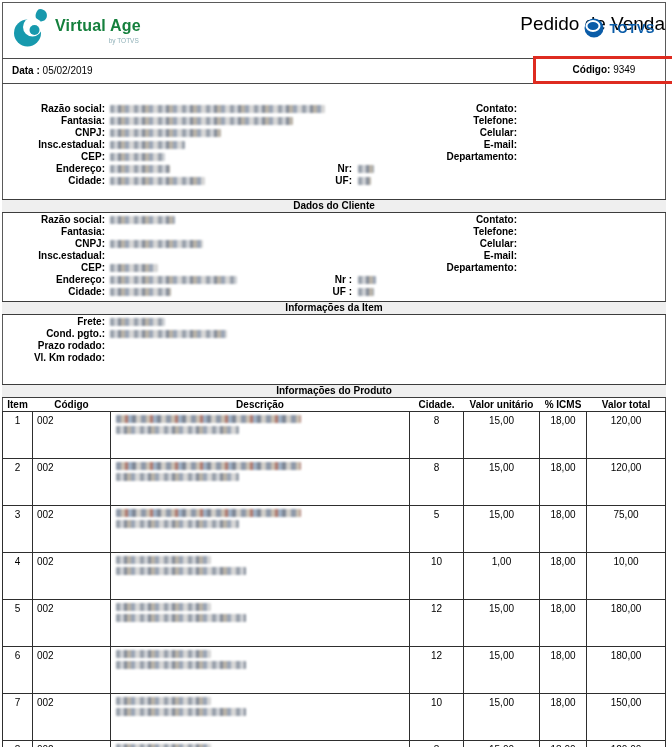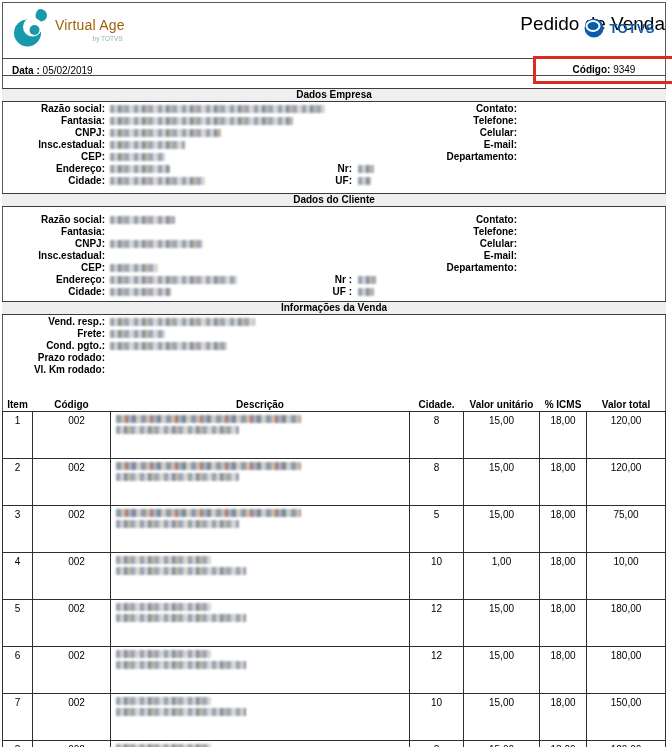--- a/index.html
+++ b/index.html
@@ -3,52 +3,52 @@
 <meta charset="utf-8">
 <style>
   html,body{margin:0;padding:0;}
   body{width:672px;height:747px;background:#fff;font-family:"Liberation Sans",sans-serif;color:#000;position:relative;}
   .page{position:absolute;left:0;top:0;width:672px;height:747px;overflow:hidden;background:#fff;}
   .frame{box-sizing:border-box;position:absolute;left:2px;top:2px;width:664px;height:800px;border:1px solid #5a5a5a;}
   
   .header{position:absolute;left:3px;top:3px;width:662px;height:55px;}
   .brand{position:absolute;left:10px;top:4px;display:flex;align-items:flex-start;}
   .brand-text{margin-left:4px;margin-top:10px;display:flex;flex-direction:column;align-items:flex-end;}
-  .brand-name{color:#a16207;font-size:14px;font-weight:normal;letter-spacing:.2px;}
+  .brand-name{color:#15803d;font-size:16px;font-weight:bold;letter-spacing:.2px;}
   .brand-tag{color:#8fb0b8;font-size:6.5px;margin-top:2px;margin-right:2px;}
   .title{position:absolute;left:0;top:10px;width:100%;text-align:right;font-size:19px;}
   .totvs{position:absolute;right:10px;top:14px;display:flex;align-items:center;}
   .totvs-text{color:#0a5ca8;font-size:13px;font-weight:bold;letter-spacing:.5px;margin-left:4px;}
   
-  .infoband{box-sizing:border-box;position:absolute;left:2px;top:58px;width:664px;height:18px;border-top:1px solid #4a4a4a;border-bottom:1px solid #4a4a4a;}
+  .infoband{box-sizing:border-box;position:absolute;left:2px;top:58px;width:664px;height:26px;border-top:1px solid #4a4a4a;border-bottom:1px solid #4a4a4a;}
   .dateline{position:absolute;left:10px;top:0;line-height:24px;font-size:10px;}
   .dateline b{font-weight:bold;}
   .codebox{box-sizing:border-box;position:absolute;left:533px;top:56px;width:142px;height:28px;border:3px solid #de2b20;text-align:center;line-height:21px;font-size:10px;background:transparent;}
   .codebox b{font-weight:bold;}
   
   .band{box-sizing:border-box;position:absolute;left:2px;width:664px;height:14px;background:#efefef;border-top:1px solid #3c3c3c;border-bottom:1px solid #3c3c3c;text-align:center;font-weight:bold;font-size:10px;line-height:12px;}
-  .b-empresa{top:88px;} .b-cliente{top:193px;} .b-venda{top:301px;} .b-produto{top:384px;}
+  .b-empresa{top:88px;} .b-cliente{top:199px;} .b-venda{top:301px;} .b-produto{top:384px;}
   
   .fields{position:absolute;left:2px;width:644px;}
   .f-empresa{top:103px;} .f-cliente{top:214px;} .f-venda{top:316px;}
   .frow{position:relative;height:12px;line-height:12px;font-size:10px;}
   .flabel{position:absolute;left:0;width:103px;text-align:right;font-weight:bold;white-space:nowrap;}
   .fvalue{position:absolute;left:108px;top:2px;}
   .fmid-label{position:absolute;left:295px;width:55px;text-align:right;font-weight:bold;white-space:nowrap;}
   .fmid-value{position:absolute;left:356px;top:2px;}
   .fright-label{position:absolute;left:412px;width:103px;text-align:right;font-weight:bold;white-space:nowrap;}
   
   .redact{display:inline-block;height:8px;border-radius:1px;filter:blur(1.3px);vertical-align:top;}
   .r1{background:repeating-linear-gradient(90deg,#98a0ab 0 4px,#cdd0d4 4px 8px,#848c99 8px 11px,#bab3a8 11px 15px,#9aa5b5 15px 19px,#d6d6d6 19px 24px);}
   .r2{background:repeating-linear-gradient(90deg,#8e99a9 0 5px,#c9bfb2 5px 9px,#b07a70 9px 12px,#9fb0c4 12px 16px,#7d8796 16px 20px,#d0cdc8 20px 25px);}
   
   .ptable{position:absolute;left:2px;top:397px;width:664px;border-collapse:collapse;table-layout:fixed;}
   .ptable th{font-size:10px;font-weight:bold;border-bottom:1px solid #2e2e2e;height:14px;padding:0;text-align:center;white-space:nowrap;overflow:hidden;}
   .ptable td{border:1px solid #2e2e2e;height:43px;vertical-align:top;font-size:10px;padding:3px 2px 0 2px;text-align:center;}
-  .ptable td.c-codigo{text-align:center;padding-left:12px;}
+  .ptable td.c-codigo{text-align:left;padding-left:4px;}
   .ptable td.c-desc{text-align:left;padding-left:5px;}
   .dline{height:11px;line-height:11px;white-space:nowrap;}
 </style>
 </head>
 <body>
 
 <div class="page">
   <div class="frame"></div>
 
   <div class="header">
@@ -78,21 +78,20 @@
     <span class="dateline">
       <b>Data :</b>
       <span>05/02/2019</span>
     </span>
   </div>
   <div class="codebox">
     <b>Código:</b>
     <span>9349</span>
   </div>
 
-  <div class="band b-empresa">Dados Empresa</div>
   <div class="fields f-empresa">
       <div class="frow">
         <span class="flabel">Razão social:</span>
         <span class="fvalue"><span class="redact r1" style="width: 215px;"></span></span>
         <span class="fright-label">Contato:</span>
       </div>
       <div class="frow">
         <span class="flabel">Fantasia:</span>
         <span class="fvalue"><span class="redact r1" style="width: 183px;"></span></span>
         <span class="fright-label">Telefone:</span>
@@ -158,42 +157,39 @@
         <span class="fmid-value"><span class="redact r1" style="width: 18px;"></span></span>
       </div>
       <div class="frow">
         <span class="flabel">Cidade:</span>
         <span class="fvalue"><span class="redact r1" style="width: 61px;"></span></span>
         <span class="fmid-label">UF :</span>
         <span class="fmid-value"><span class="redact r1" style="width: 16px;"></span></span>
       </div>
     </div>
 
-  <div class="band b-venda">Informações da Venda</div>
+  <div class="band b-venda">Informações da Item</div>
   <div class="fields f-venda">
-      <div class="frow">
-        <span class="flabel">Vend. resp.:</span>
-        <span class="fvalue"><span class="redact r1" style="width: 145px;"></span></span>
-      </div>
       <div class="frow">
         <span class="flabel">Frete:</span>
         <span class="fvalue"><span class="redact r1" style="width: 55px;"></span></span>
       </div>
       <div class="frow">
         <span class="flabel">Cond. pgto.:</span>
         <span class="fvalue"><span class="redact r1" style="width: 117px;"></span></span>
       </div>
       <div class="frow">
         <span class="flabel">Prazo rodado:</span>
       </div>
       <div class="frow">
         <span class="flabel">Vl. Km rodado:</span>
       </div>
     </div>
 
+  <div class="band b-produto">Informações do Produto</div>
   <table class="ptable">
     <colgroup>
       <col style="width:30px">
         <col style="width:78px">
         <col style="width:299px">
         <col style="width:54px">
         <col style="width:76px">
         <col style="width:47px">
         <col style="width:79px">
     </colgroup>

